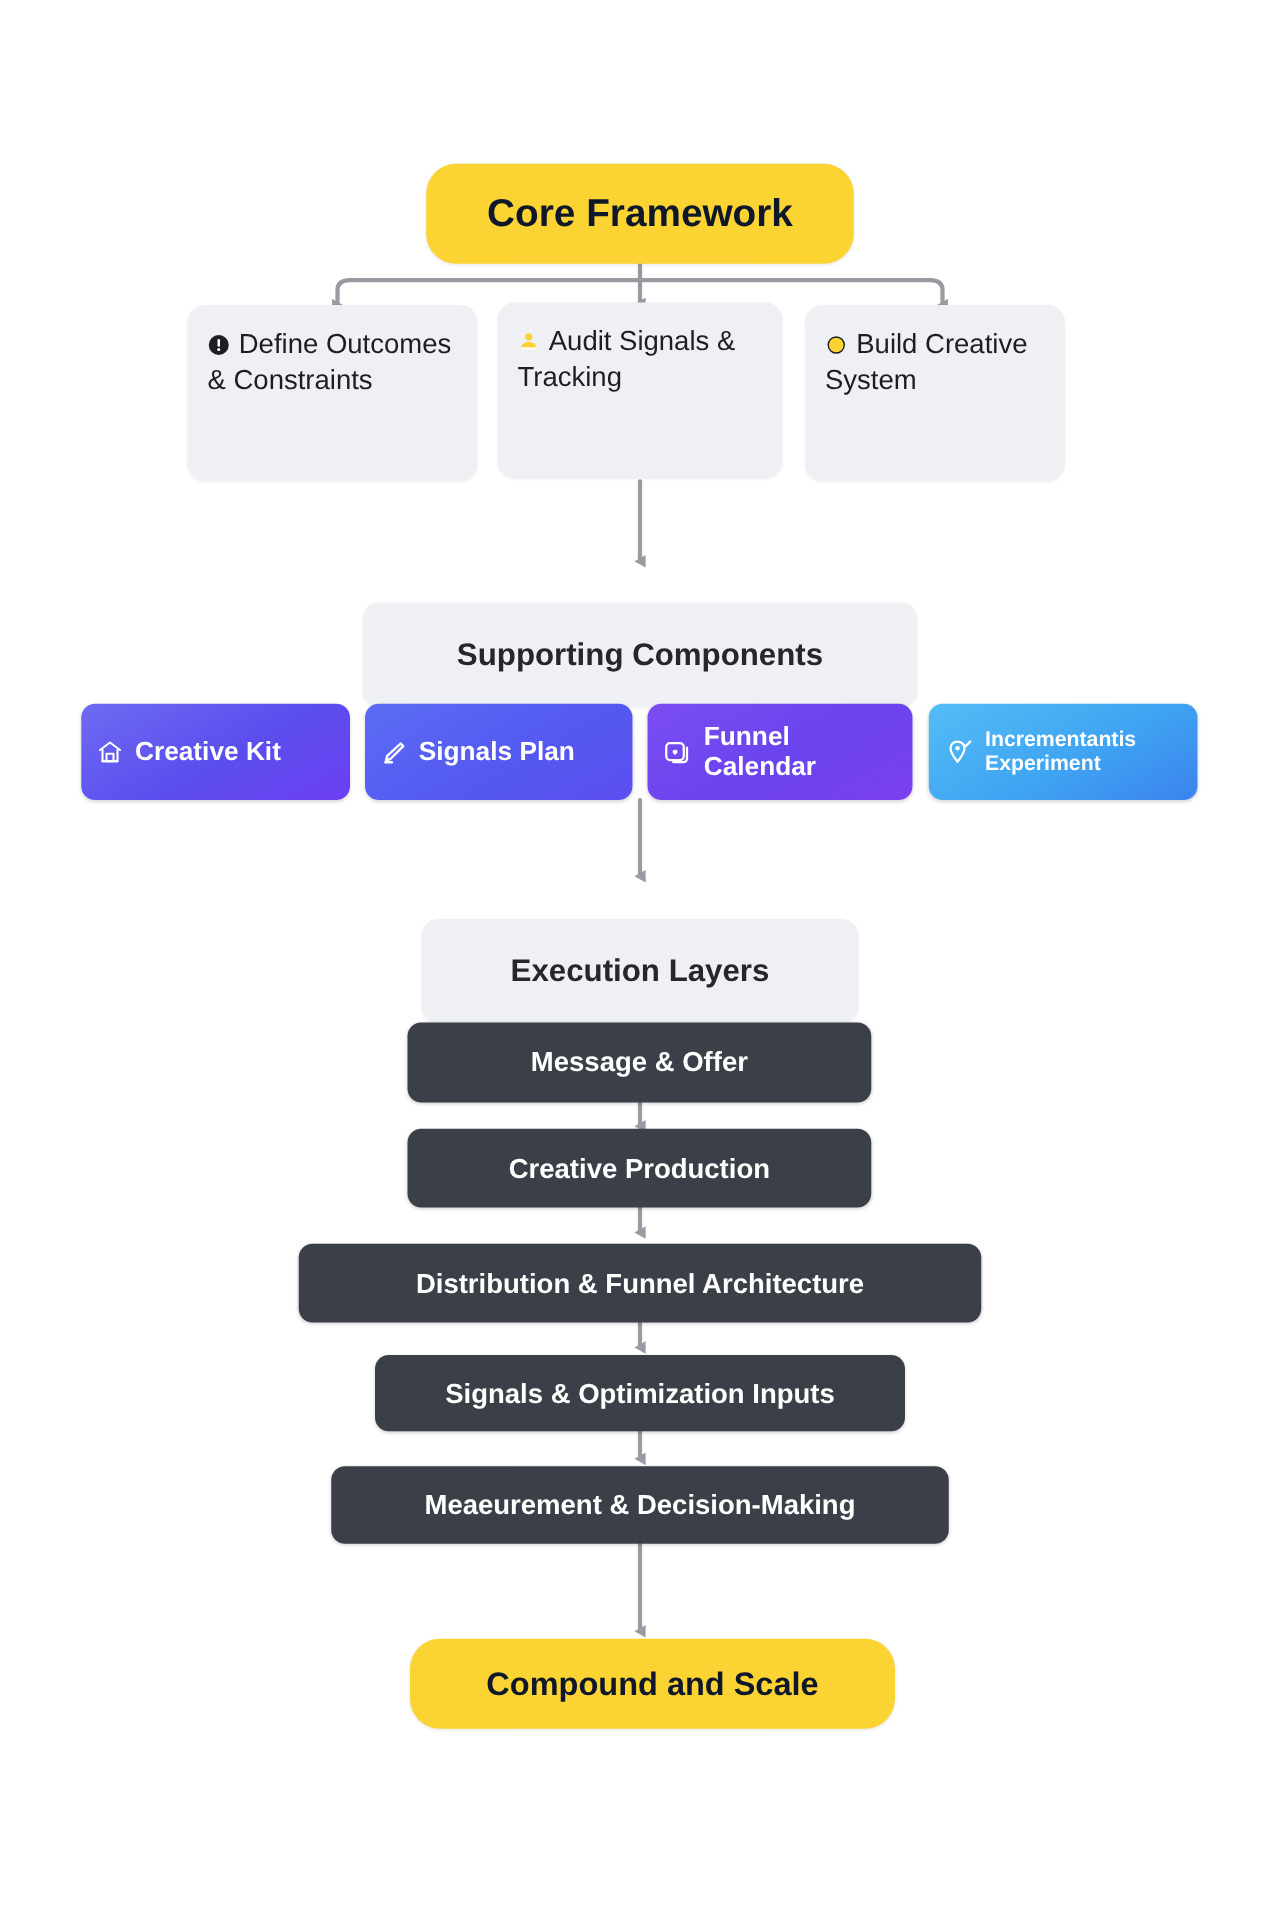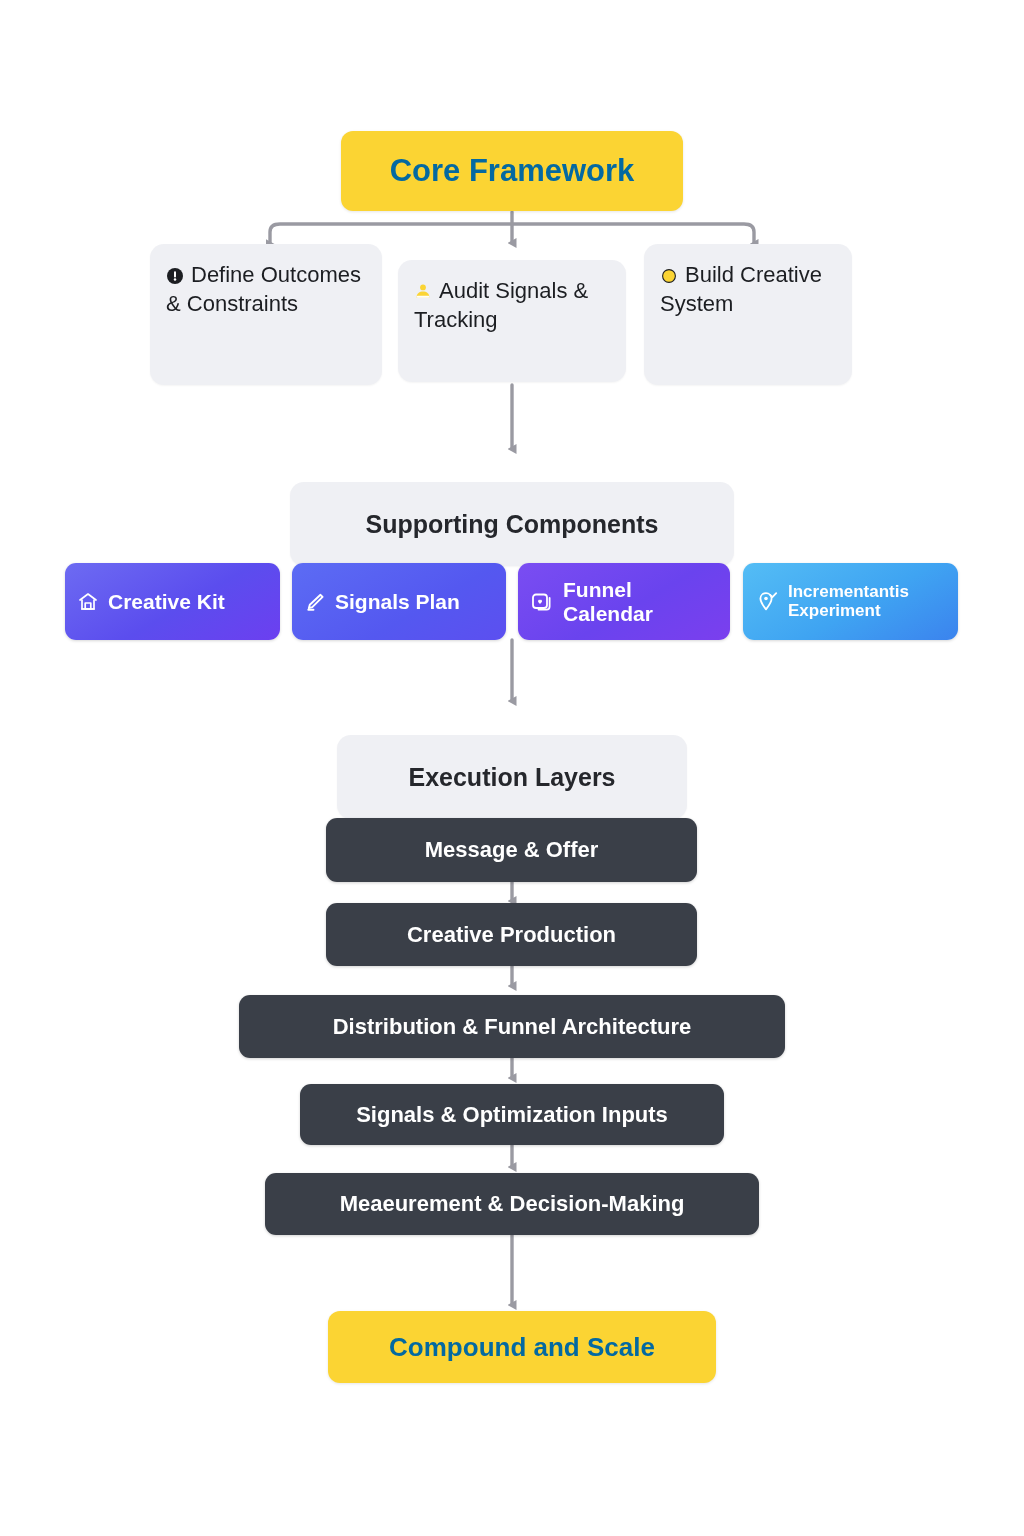--- a/index.html
+++ b/index.html
@@ -25,22 +25,22 @@
     display: flex;
     align-items: center;
     justify-content: center;
     text-align: center;
     line-height: 1.16;
   }
 
   
   .node-yellow {
     background: #FBD433;
-    color: #0369a1;
-    border-radius: 12px;
+    color: #0f172a;
+    border-radius: 24px;
     font-weight: bold;
     box-shadow: 0 1px 3px rgba(0,0,0,0.10);
   }
 
   
   .node-grey {
     background: #EFF0F4;
     color: #25272C;
     border-radius: 14px;
     font-weight: bold;
@@ -164,21 +164,21 @@
       <span class="card-icon">
         <svg width="18" height="18" viewBox="0 0 18 18">
           <circle cx="9" cy="9" r="8" fill="#1C1E22"></circle>
           <rect x="8" y="4.2" width="2" height="6.2" rx="1" fill="#FFFFFF"></rect>
           <circle cx="9" cy="12.6" r="1.25" fill="#FFFFFF"></circle>
         </svg>
       </span><span>Define Outcomes &amp; Constraints</span>
     </span>
   </div>
 
-  <div class="node card-grey font-card" style="left:398px; top:260px; width:228px; height:122px;">
+  <div class="node card-grey font-card" style="left:398px; top:242px; width:228px; height:141px;">
     <span class="card-inner">
       <span class="card-icon">
         <svg width="18" height="18" viewBox="0 0 18 18">
           <circle cx="9" cy="4.4" r="2.9" fill="#FBD433"></circle>
           <path d="M2.6,14.4 C2.6,10.6 5.5,8.6 9,8.6 C12.5,8.6 15.4,10.6 15.4,14.4 Z" fill="#FBD433"></path>
           <rect x="2.6" y="12.7" width="12.8" height="2" rx="1" fill="#FFFFFF" opacity="0.95"></rect>
         </svg>
       </span><span>Audit Signals &amp; Tracking</span>
     </span>
   </div>

